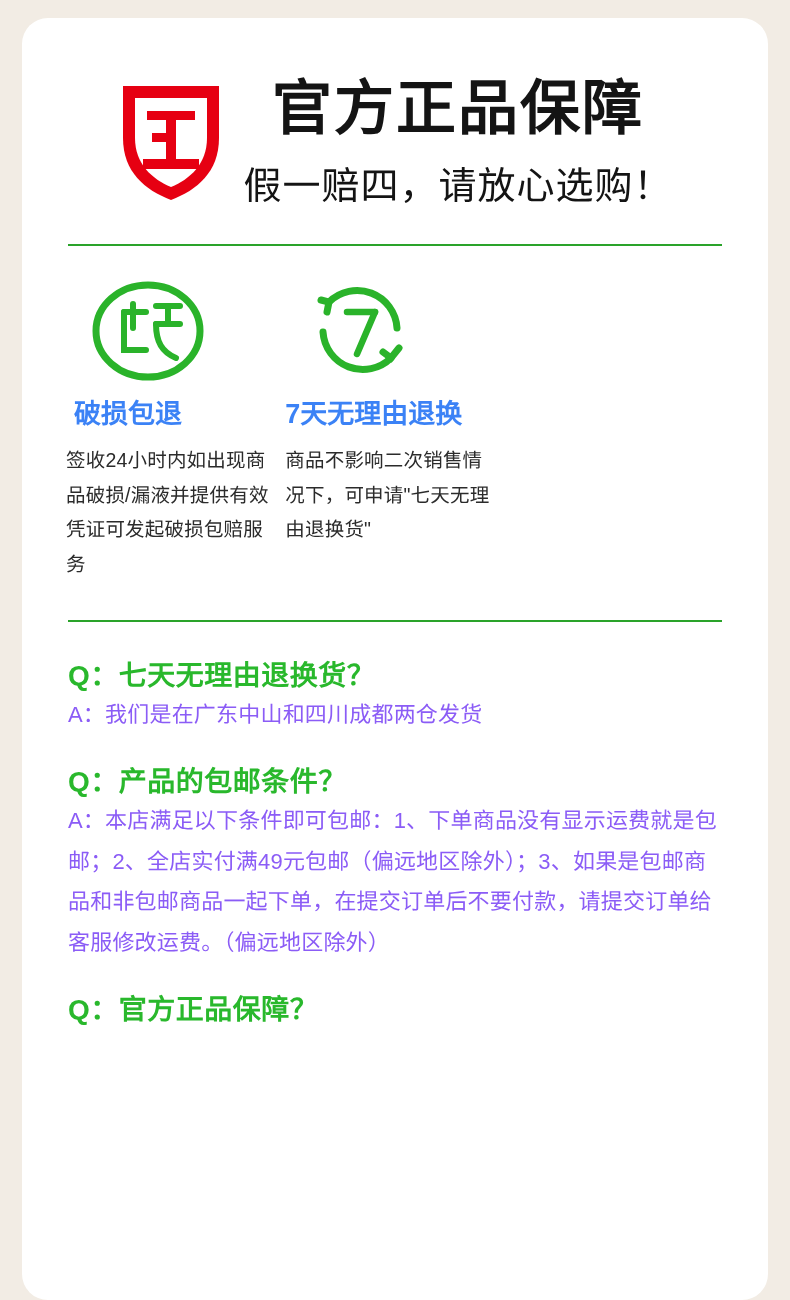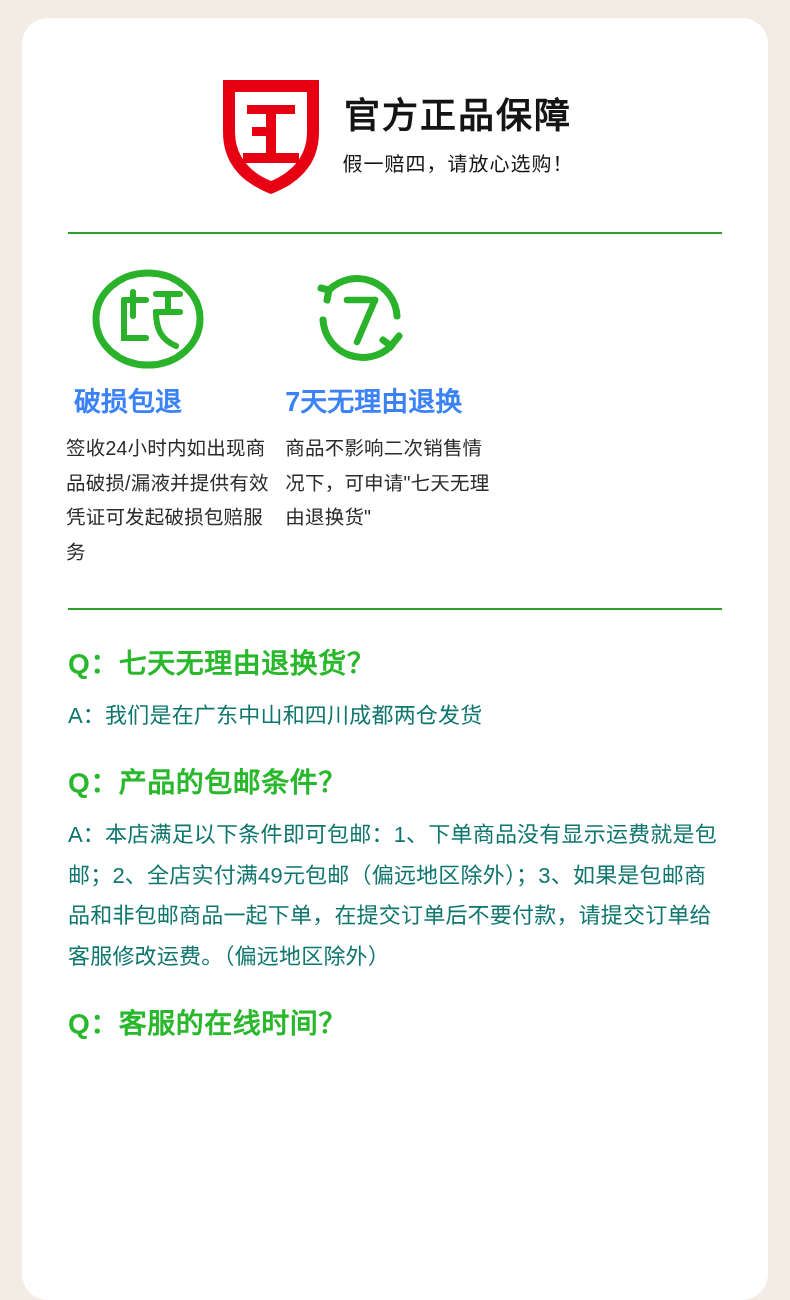--- a/index.html
+++ b/index.html
@@ -48,29 +48,29 @@
   }
   .shield svg { display: block; }
   .header-text {
     display: flex;
     flex-direction: column;
     align-items: center;
     justify-content: center;
     margin-top: 4px;
   }
   .title-main {
-    font-size: 36px;
+    font-size: 60px;
     font-weight: 700;
     letter-spacing: 2px;
     color: #141414;
     line-height: 1.15;
     white-space: nowrap;
   }
   .title-sub {
-    font-size: 20px;
+    font-size: 38px;
     color: #141414;
     letter-spacing: 1px;
     margin-top: 12px;
     white-space: nowrap;
   }
 
   
   .divider {
     height: 2px;
     background: #2aa32a;
@@ -125,24 +125,24 @@
   }
   .faq-item { margin-bottom: 26px; }
   .faq-q {
     color: #29b82c;
     font-size: 28px;
     font-weight: 700;
     letter-spacing: 0.5px;
     line-height: 1.4;
   }
   .faq-a {
-    color: #0f766e;
+    color: #8b5cf6;
     font-size: 22px;
     line-height: 1.85;
-    margin-top: 13px;
+    margin-top: 0;
     letter-spacing: 0.2px;
   }
 </style>
 </head>
 <body>
 
 <div class="page">
   <div class="card">
 
     <div class="header">
@@ -214,18 +214,18 @@
     <div class="faq">
       <div class="faq-item">
         <div class="faq-q">Q：七天无理由退换货？</div>
         <div class="faq-a">A：我们是在广东中山和四川成都两仓发货</div>
       </div>
       <div class="faq-item">
         <div class="faq-q">Q：产品的包邮条件？</div>
         <div class="faq-a">A：本店满足以下条件即可包邮：1、下单商品没有显示运费就是包邮；2、全店实付满49元包邮（偏远地区除外）；3、如果是包邮商品和非包邮商品一起下单，在提交订单后不要付款，请提交订单给客服修改运费。（偏远地区除外）</div>
       </div>
       <div class="faq-item">
-        <div class="faq-q">Q：客服的在线时间？</div>
+        <div class="faq-q">Q：官方正品保障？</div>
       </div>
     </div>
 
   </div>
 </div>
 
 </body></html>

